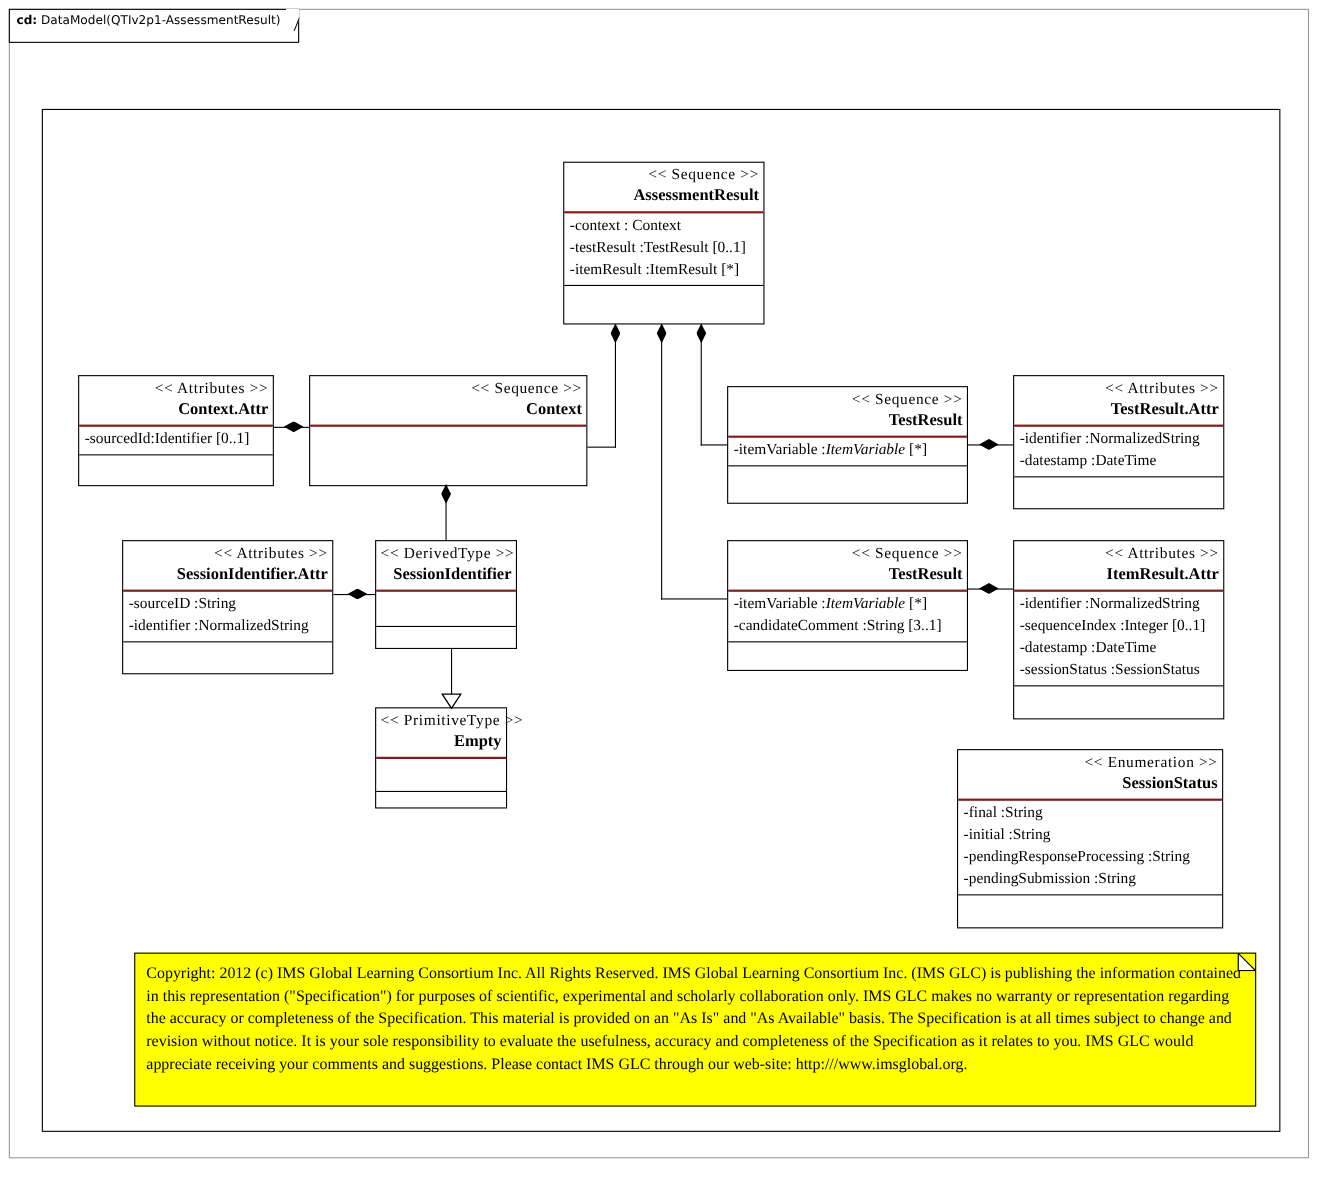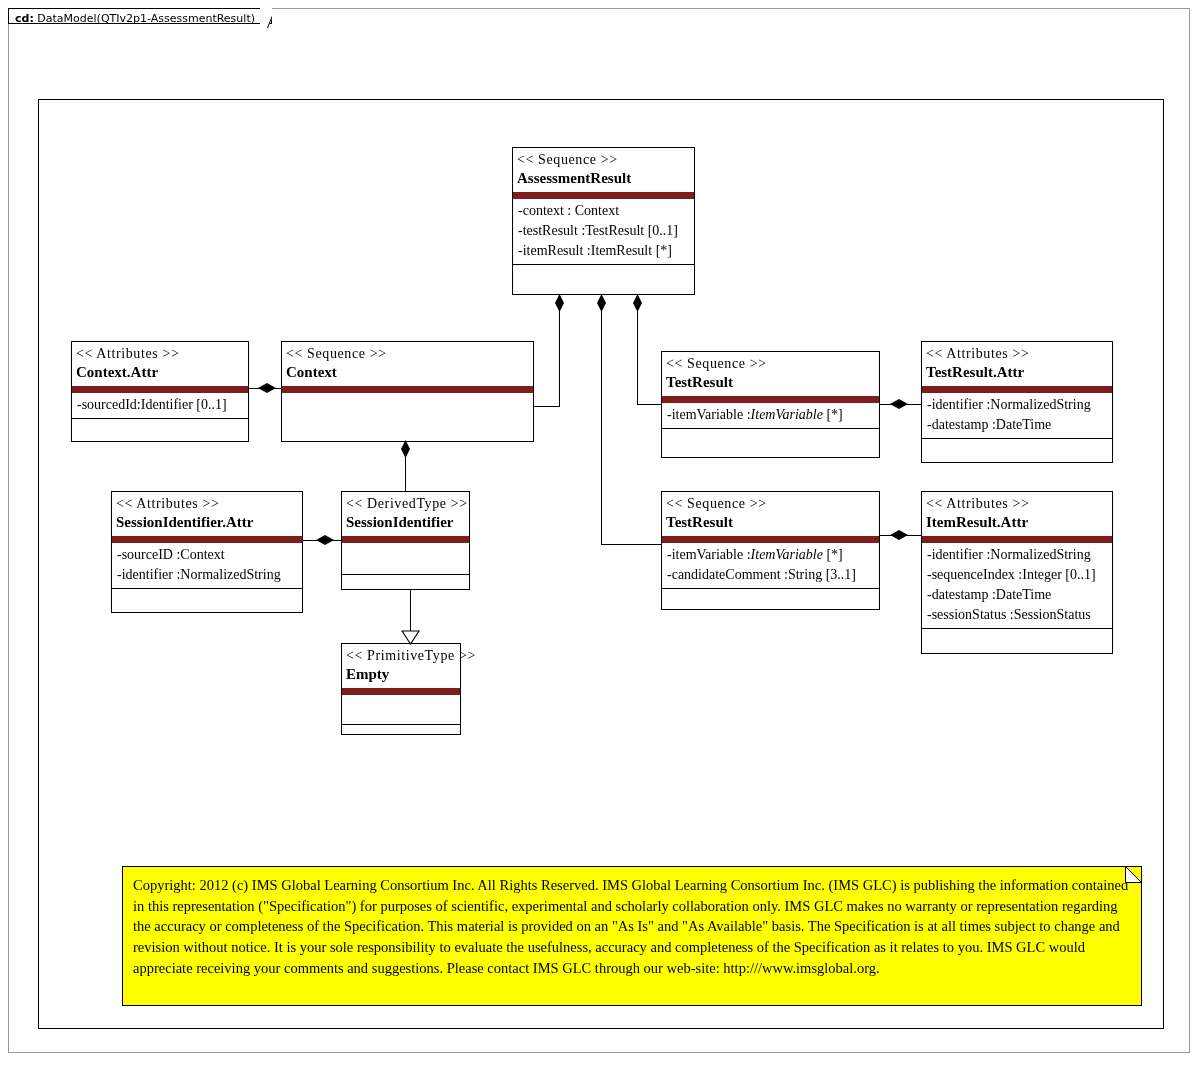--- a/index.html
+++ b/index.html
@@ -28,21 +28,21 @@
     width: 1182px;
     height: 1045px;
     border: 1px solid #999999;
     box-sizing: border-box;
     background: #ffffff;
   }
   .frame-tab {
     position: absolute;
     left: 8px;
     top: 8px;
-    height: 16px;
+    height: 31px;
     background: #ffffff;
     border: 1px solid #000000;
     box-sizing: border-box;
     padding: 1px 16px 1px 6px;
     font-family: "DejaVu Sans", sans-serif;
     font-size: 11px;
     line-height: 17px;
     white-space: nowrap;
     z-index: 6;
   }
@@ -102,23 +102,23 @@
 
   
   .cls {
     position: absolute;
     border: 1px solid #000000;
     box-sizing: border-box;
     background: #ffffff;
     z-index: 3;
   }
   .cls .hdr {
-    text-align: left;
+    text-align: right;
     padding: 3px 4px 4px 4px;
-    border-bottom: 7px solid #7f1d1d;
+    border-bottom: 2px solid #7f1d1d;
   }
   .cls .stereo {
     font-size: 14px;
     line-height: 18px;
     letter-spacing: 0.6px;
     white-space: nowrap;
   }
   .cls .cname {
     font-size: 15px;
     font-weight: bold;
@@ -309,21 +309,21 @@
     </div>
     <div class="ops"></div>
   </div>
 
   <div class="cls" style="left:111px; top:491px; width:192px; height:122px;">
     <div class="hdr">
       <div class="stereo">&lt;&lt; Attributes  &gt;&gt;</div>
       <div class="cname">SessionIdentifier.Attr</div>
     </div>
     <div class="attrs">
-      <div class="row">-sourceID :Context</div>
+      <div class="row">-sourceID :String</div>
       <div class="row">-identifier  :NormalizedString</div>
     </div>
     <div class="ops"></div>
   </div>
 
   <div class="cls" style="left:341px; top:491px; width:129px; height:99px;">
     <div class="hdr">
       <div class="stereo">&lt;&lt; DerivedType  &gt;&gt;</div>
       <div class="cname">SessionIdentifier</div>
     </div>
@@ -359,20 +359,33 @@
 
   <div class="cls" style="left:341px; top:643px; width:120px; height:92px;">
     <div class="hdr">
       <div class="stereo">&lt;&lt; PrimitiveType   &gt;&gt;</div>
       <div class="cname">Empty</div>
     </div>
     <div class="attrs" style="min-height:24px;"></div>
     <div class="ops"></div>
   </div>
 
+  <div class="cls" style="left:870px; top:681px; width:242px; height:163px;">
+    <div class="hdr">
+      <div class="stereo">&lt;&lt; Enumeration  &gt;&gt;</div>
+      <div class="cname">SessionStatus</div>
+    </div>
+    <div class="attrs">
+      <div class="row">-final  :String</div>
+      <div class="row">-initial  :String</div>
+      <div class="row">-pendingResponseProcessing   :String</div>
+      <div class="row">-pendingSubmission   :String</div>
+    </div>
+    <div class="ops"></div>
+  </div>
 
   <div class="note">
     <span class="note-fold"></span>
     <svg class="note-fold-line" viewBox="0 0 17 17">
       <path d="M 0.5 0.5 L 16.5 16.5 M 0.5 16.5 L 16.5 16.5 M 0.5 0.5 L 0.5 16.5" fill="none" stroke="#000000" stroke-width="1"></path>
     </svg>
     <div class="note-body">Copyright: 2012 (c) IMS Global Learning Consortium Inc.  All Rights Reserved.  IMS Global Learning Consortium Inc. (IMS GLC) is publishing the information contained in this representation ("Specification") for purposes of scientific, experimental and scholarly collaboration only.  IMS GLC makes no warranty or representation regarding the accuracy or completeness of the Specification.  This material is provided on an "As Is" and "As Available" basis.  The Specification is at all times subject to change and revision without notice.  It is your sole responsibility to evaluate the usefulness, accuracy and completeness of the Specification as it relates to you.  IMS GLC would appreciate receiving your comments and suggestions.  Please contact IMS GLC through our web-site: http:///www.imsglobal.org.</div>
   </div>
 
 </div>

